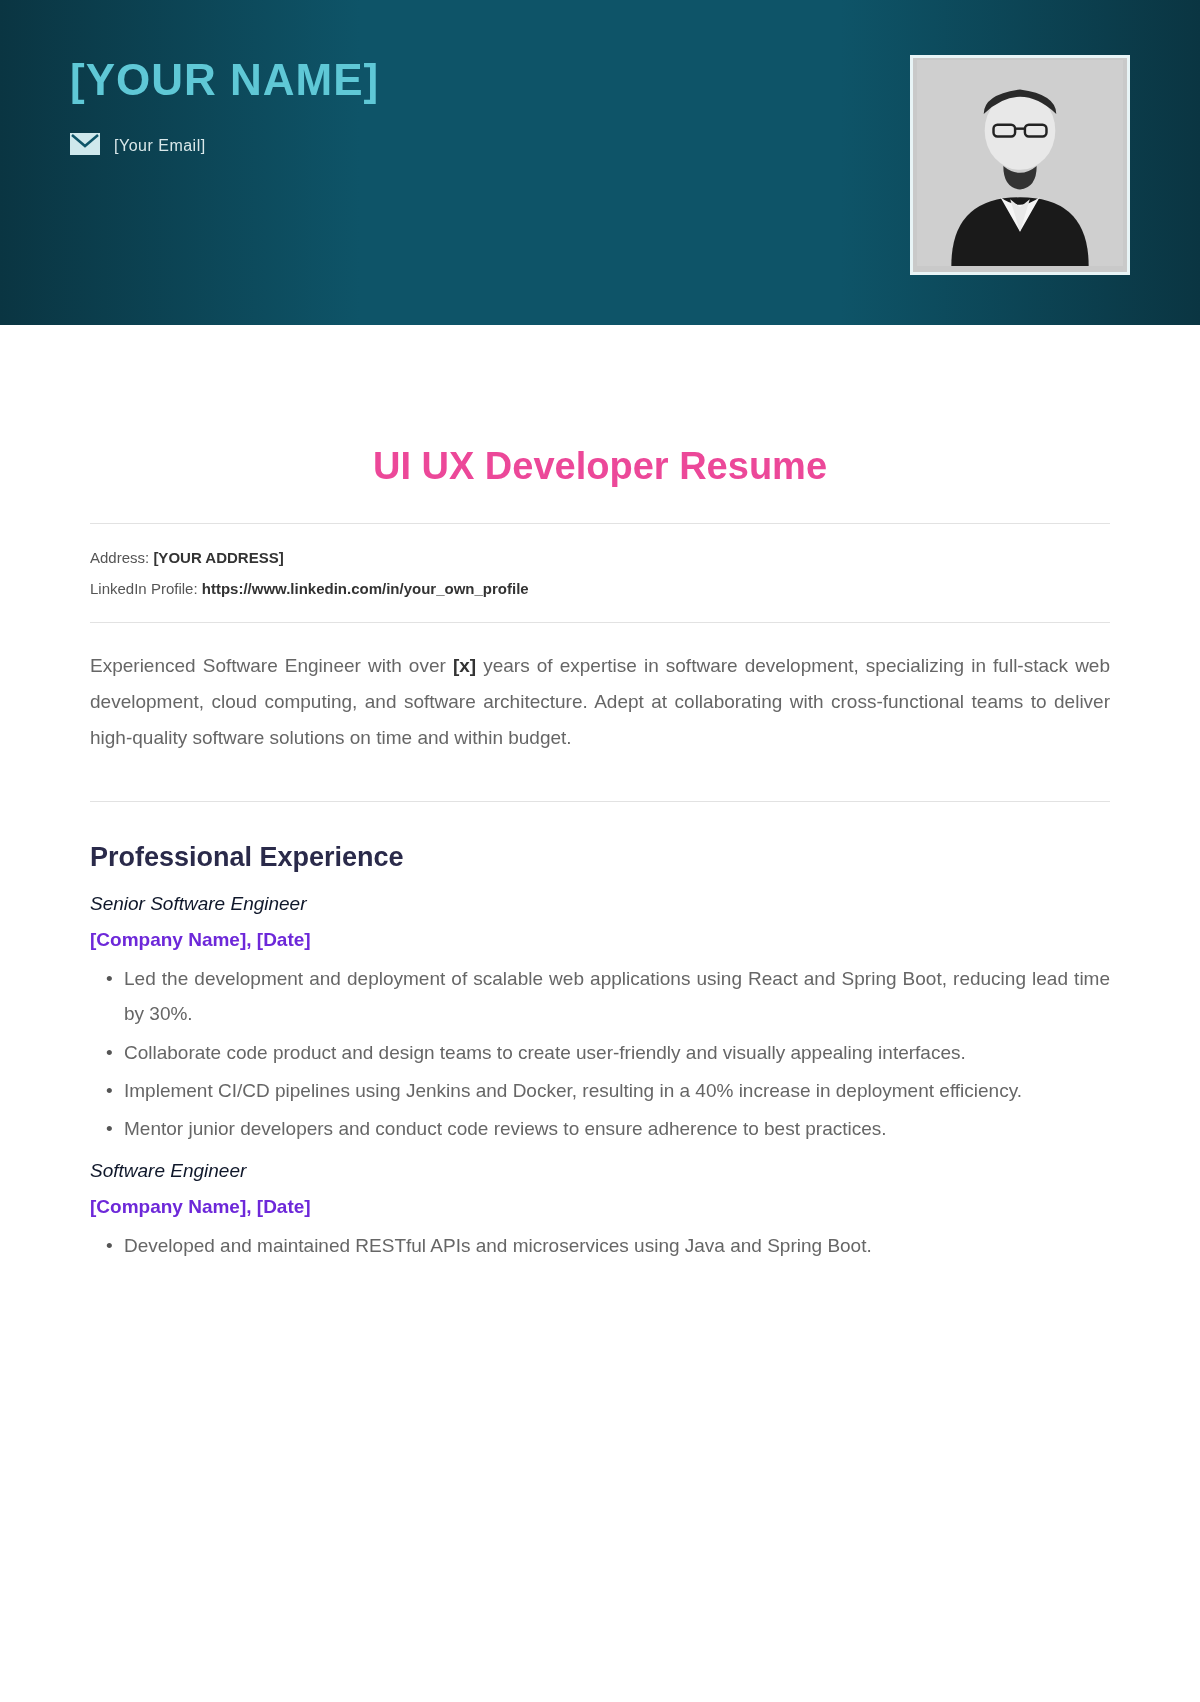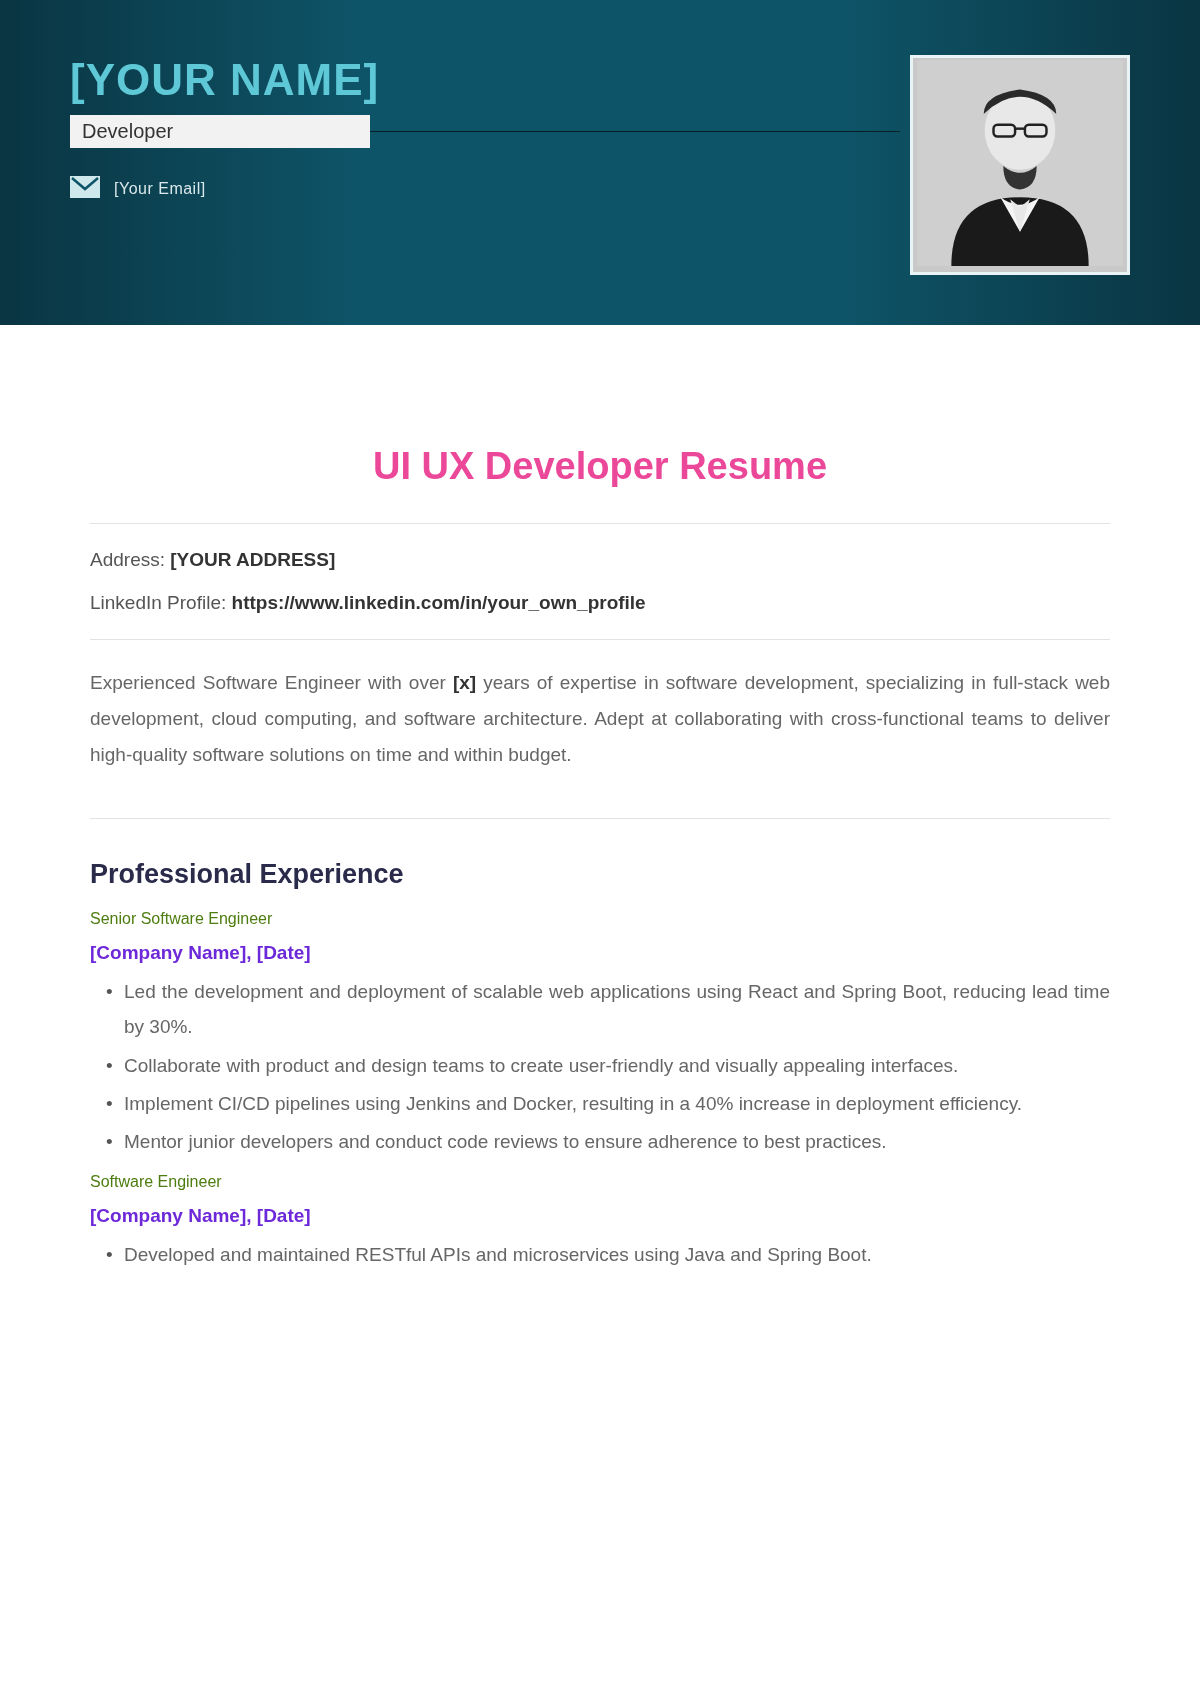--- a/index.html
+++ b/index.html
@@ -78,40 +78,41 @@
     color: #ec4899;
     margin-bottom: 35px;
   }
   hr.sep {
     border: none;
     border-top: 1px solid #e2e2e2;
     margin: 25px 0;
   }
   .info-row {
     color: #555;
-    font-size: 19px;
-    margin: 21px 0;
+    font-size: 15px;
+    margin: 14px 0;
   }
   .info-row .bold { font-weight: 700; color:#333; }
   .section-heading {
     color: #2a2a4a;
     font-size: 27px;
     font-weight: 800;
     margin: 40px 0 20px 0;
   }
   .summary-text {
     color: #666;
     font-size: 19px;
     line-height: 1.9;
     text-align: justify;
   }
   .job-title-line {
-    color: #4d7c0f;
-    font-size: 16px;
+    color: #0f172a;
+    font-size: 19px;
     margin: 14px 0 14px 0;
+    font-style: italic;
   }
   .company-line {
     color: #6d28d9;
     font-weight: 700;
     font-size: 19px;
     margin: 14px 0 10px 0;
   }
   ul.bullets {
     list-style: none;
     padding-left: 20px;
@@ -131,24 +132,20 @@
     left: -4px;
     color: #555;
   }
 </style>
 </head>
 <body>
 
 <div class="header-band">
   <div class="left-block">
     <div class="name-title">[YOUR NAME]</div>
-    <div class="role-row">
-      <div class="role-box">Developer</div>
-      <div class="role-line"></div>
-    </div>
     <div class="email-row">
       <span>
         <svg width="30" height="22" viewBox="0 0 30 22">
           <rect x="0" y="0" width="30" height="22" fill="#cfe8ec"></rect>
           <polyline points="2,2 15,13 28,2" fill="none" stroke="#0e5468" stroke-width="2.5"></polyline>
         </svg>
       </span>
       <span class="email-label">[Your Email]</span>
     </div>
   </div>
@@ -188,21 +185,21 @@
 
   <hr class="sep" style="margin-top:45px">
 
   <h2 class="section-heading">Professional Experience</h2>
 
   <div>
     <div class="job-title-line">Senior Software Engineer</div>
     <div class="company-line">[Company Name], [Date]</div>
     <ul class="bullets">
       <li>Led the development and deployment of scalable web applications using React and Spring Boot, reducing lead time by 30%.</li>
-      <li>Collaborate with product and design teams to create user-friendly and visually appealing interfaces.</li>
+      <li>Collaborate code product and design teams to create user-friendly and visually appealing interfaces.</li>
       <li>Implement CI/CD pipelines using Jenkins and Docker, resulting in a 40% increase in deployment efficiency.</li>
       <li>Mentor junior developers and conduct code reviews to ensure adherence to best practices.</li>
     </ul>
   </div>
 
   <div>
     <div class="job-title-line">Software Engineer</div>
     <div class="company-line">[Company Name], [Date]</div>
     <ul class="bullets">
       <li>Developed and maintained RESTful APIs and microservices using Java and Spring Boot.</li>

